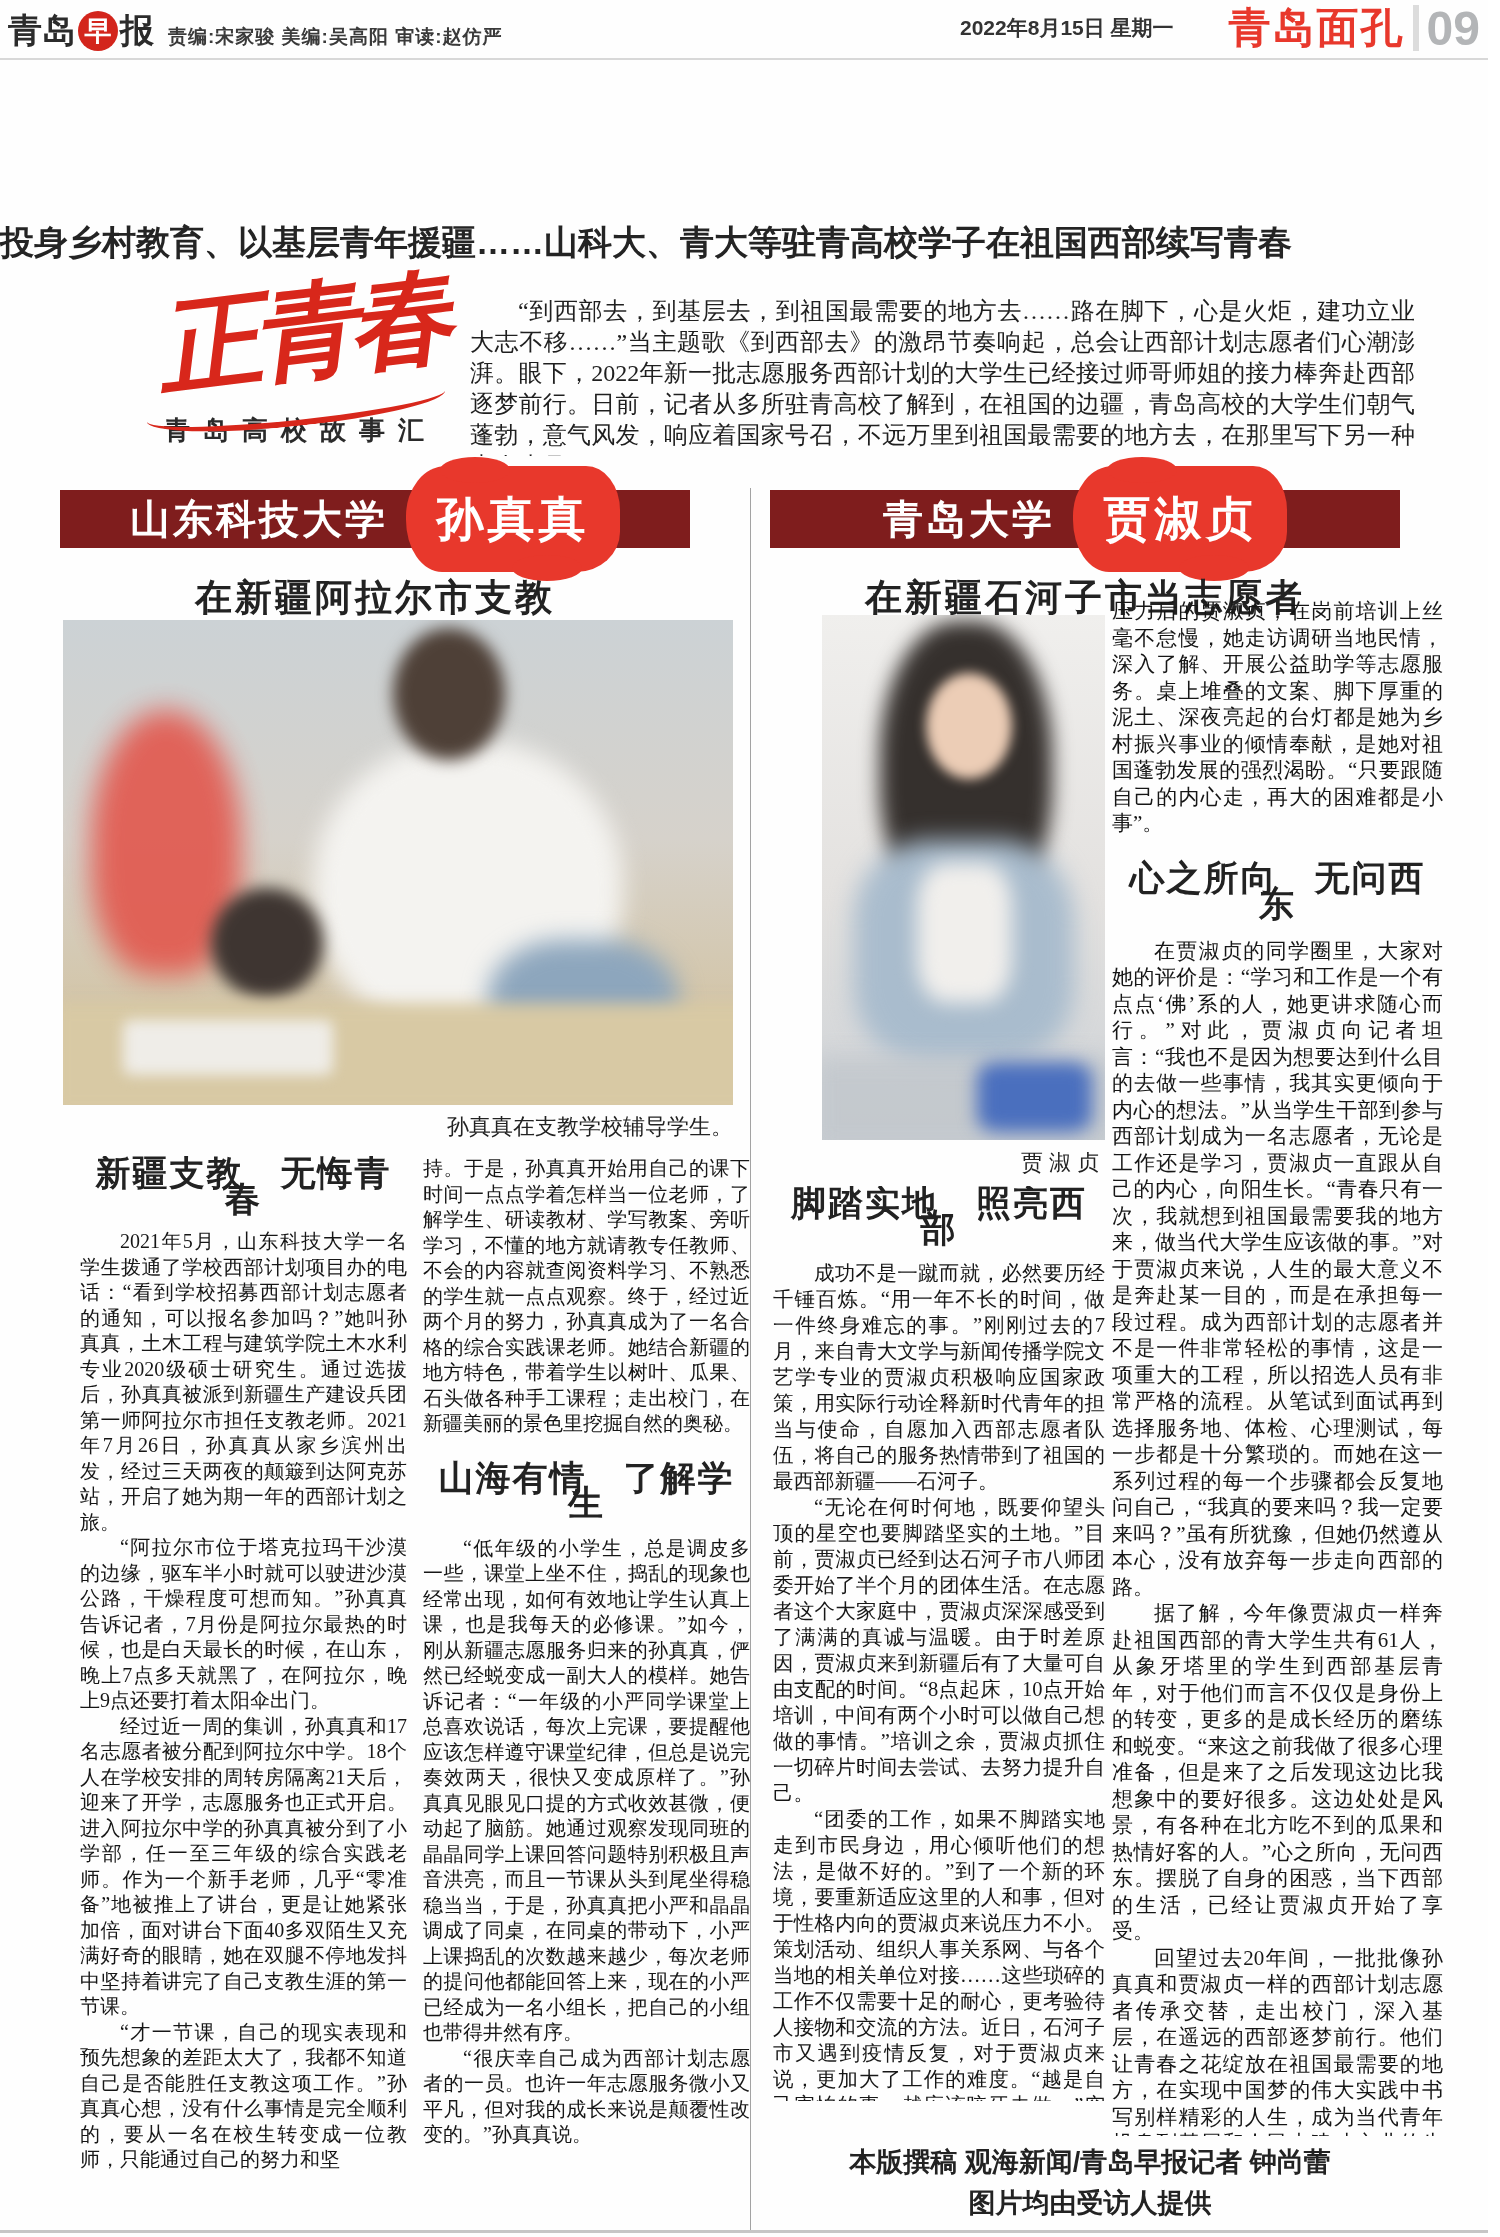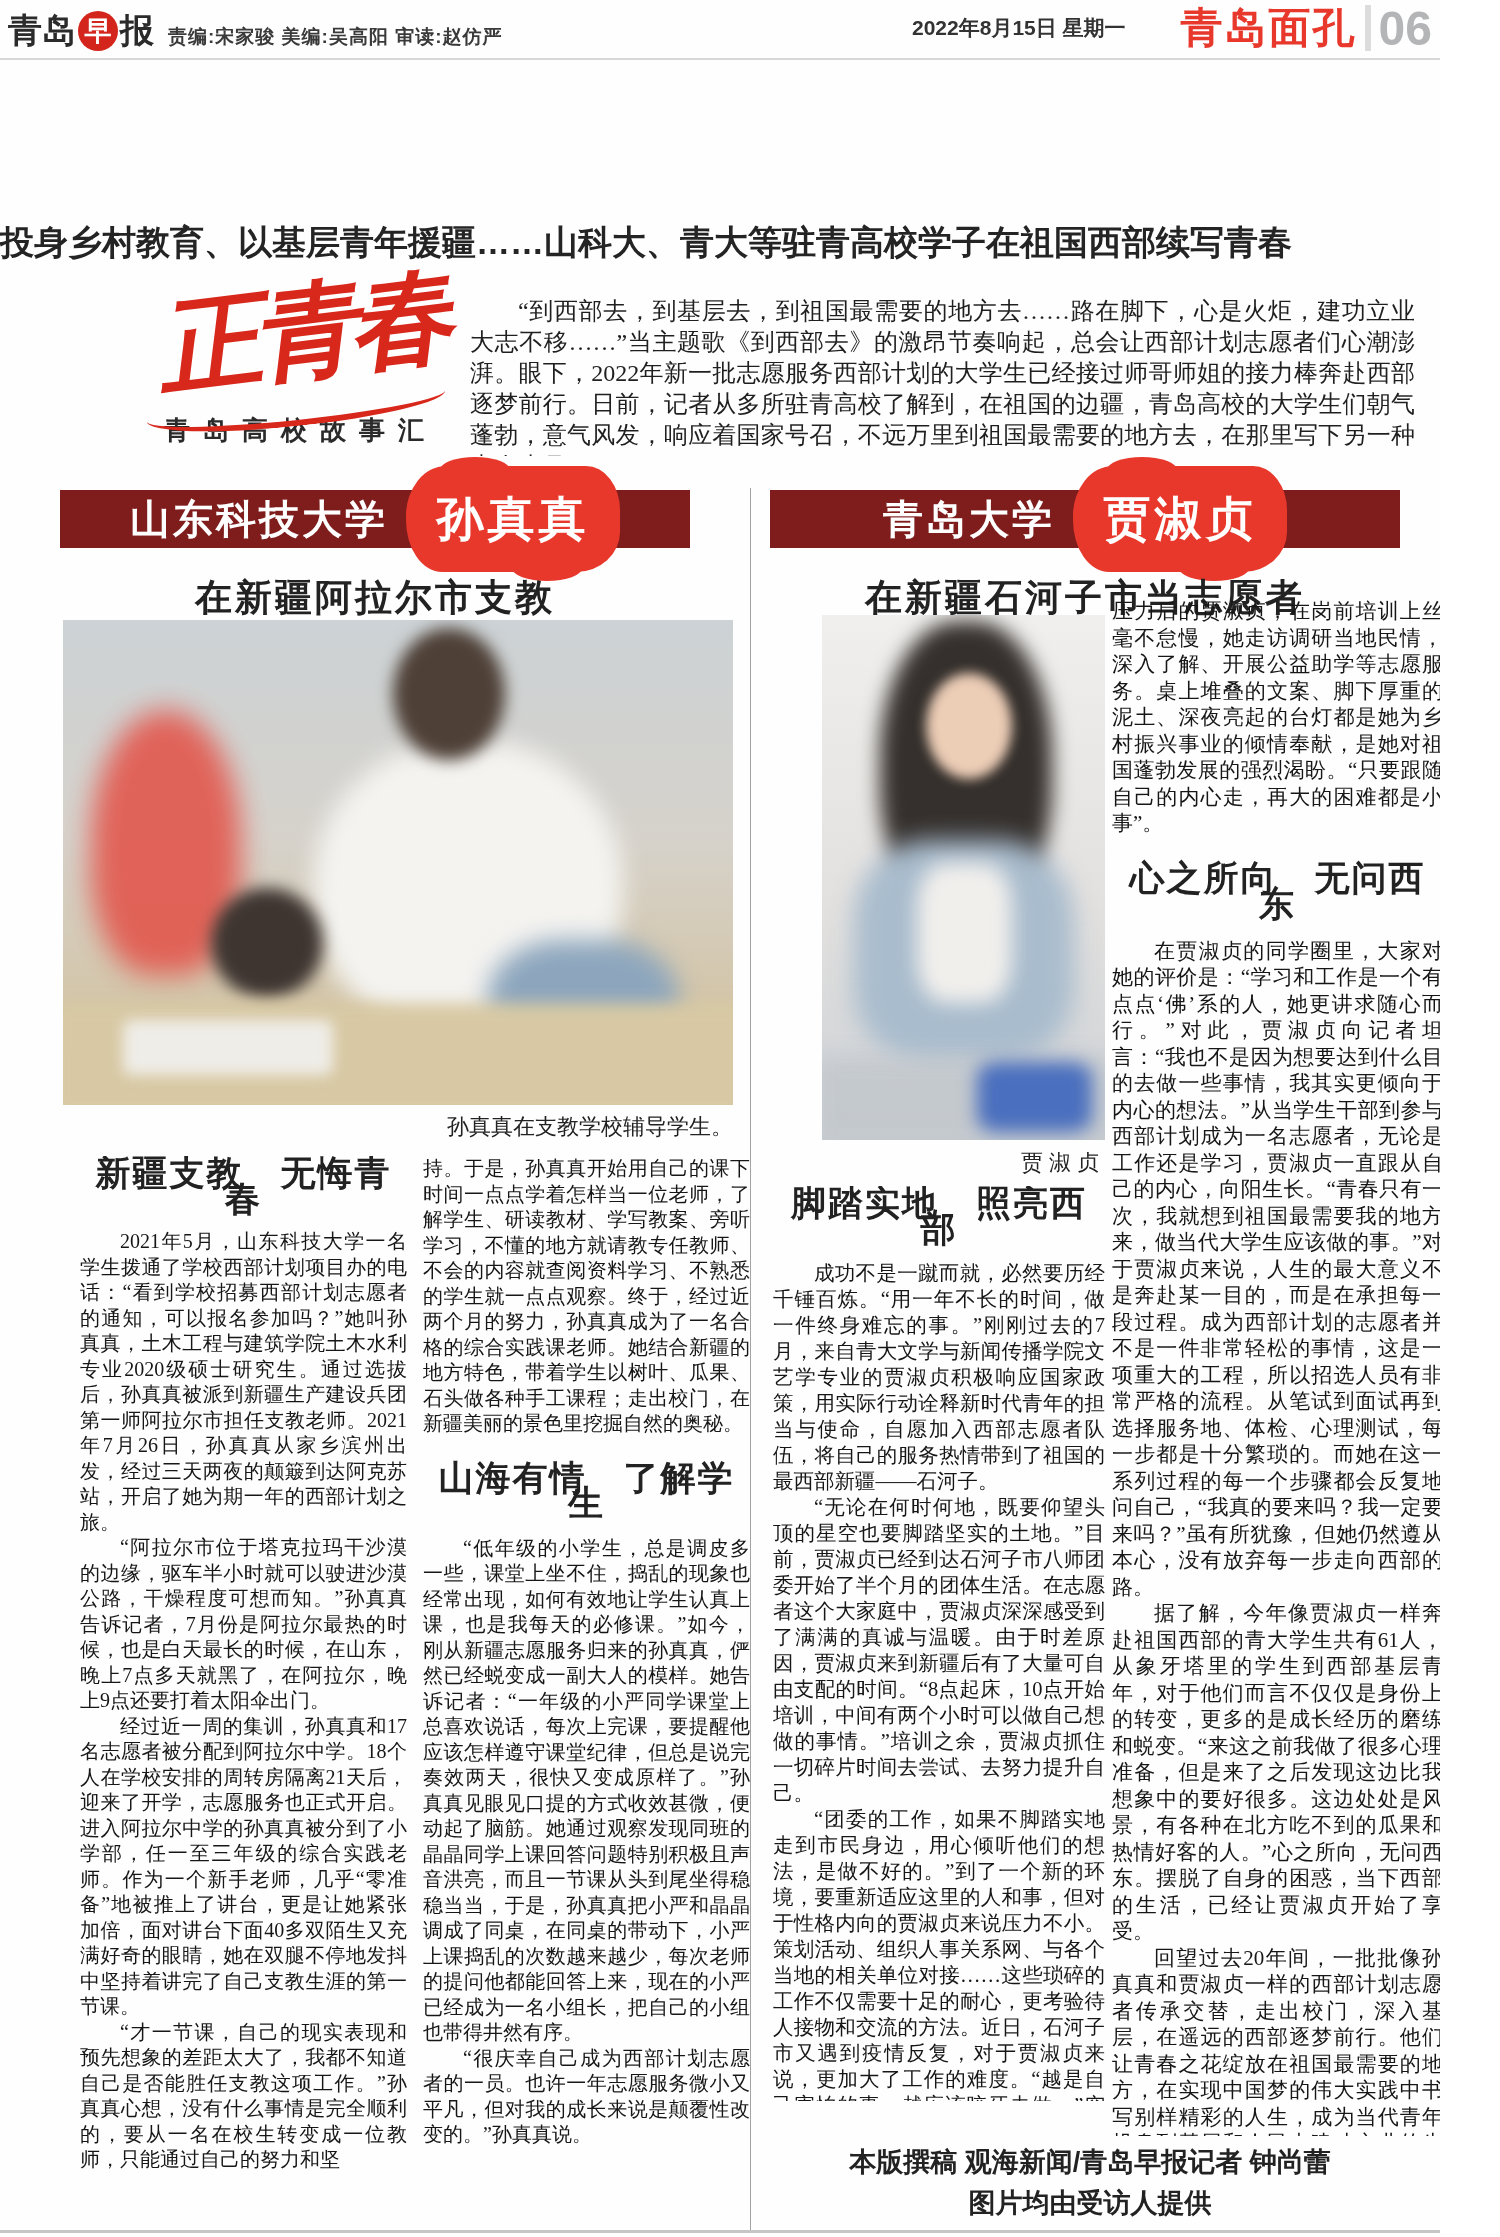--- a/index.html
+++ b/index.html
@@ -1,17 +1,17 @@
 <!DOCTYPE html>
 <html><head>
 <meta charset="utf-8">
 <style>
   html,body { margin:0; padding:0; background:#ffffff; }
   .page { position:relative; width:1440px; height:2237px; background:#fefefe;
-          font-family:"Liberation Serif", serif; color:#1c1c1c; overflow:hidden; }
+          font-family:"Liberation Serif", serif; color:#1c1c1c; overflow:hidden;padding-left:48px; }
 
   
   .masthead { position:absolute; top:0; left:0; width:100%; height:56px; }
   .logo { position:absolute; left:8px; top:8px; display:flex; align-items:center;
           font-family:"Liberation Sans", sans-serif; font-weight:900; font-size:34px; color:#2b2b2b; }
   .logo-circle { display:inline-flex; width:40px; height:40px; border-radius:50%;
           background:#d3251c; color:#fff; align-items:center; justify-content:center;
           font-size:27px; margin:0 2px; font-weight:900; }
   .editors { position:absolute; left:168px; top:24px; font-family:"Liberation Sans", sans-serif;
           font-size:19px; color:#3a3a3a; letter-spacing:1px; font-weight:700; }
@@ -139,21 +139,21 @@
       <span class="logo-circle">
         <span>早</span>
       </span>
       <span>报</span>
     </div>
     <div class="editors">责编:宋家骏 美编:吴高阳 审读:赵仿严</div>
     <div class="mast-right">
       <span class="mast-date">2022年8月15日 星期一</span>
       <span class="mast-section">青岛面孔</span>
       <span class="mast-sep"></span>
-      <span class="mast-pageno">06</span>
+      <span class="mast-pageno">09</span>
     </div>
   </header>
   <div class="mast-rule"></div>
 
   <h2 class="subtitle">投身乡村教育、以基层青年援疆……山科大、青大等驻青高校学子在祖国西部续写青春</h2>
 
   <div class="brand">
     <div class="brand-callig">正青春</div>
     <div class="brand-swoosh"></div>
     <div class="brand-series">青岛高校故事汇</div>

